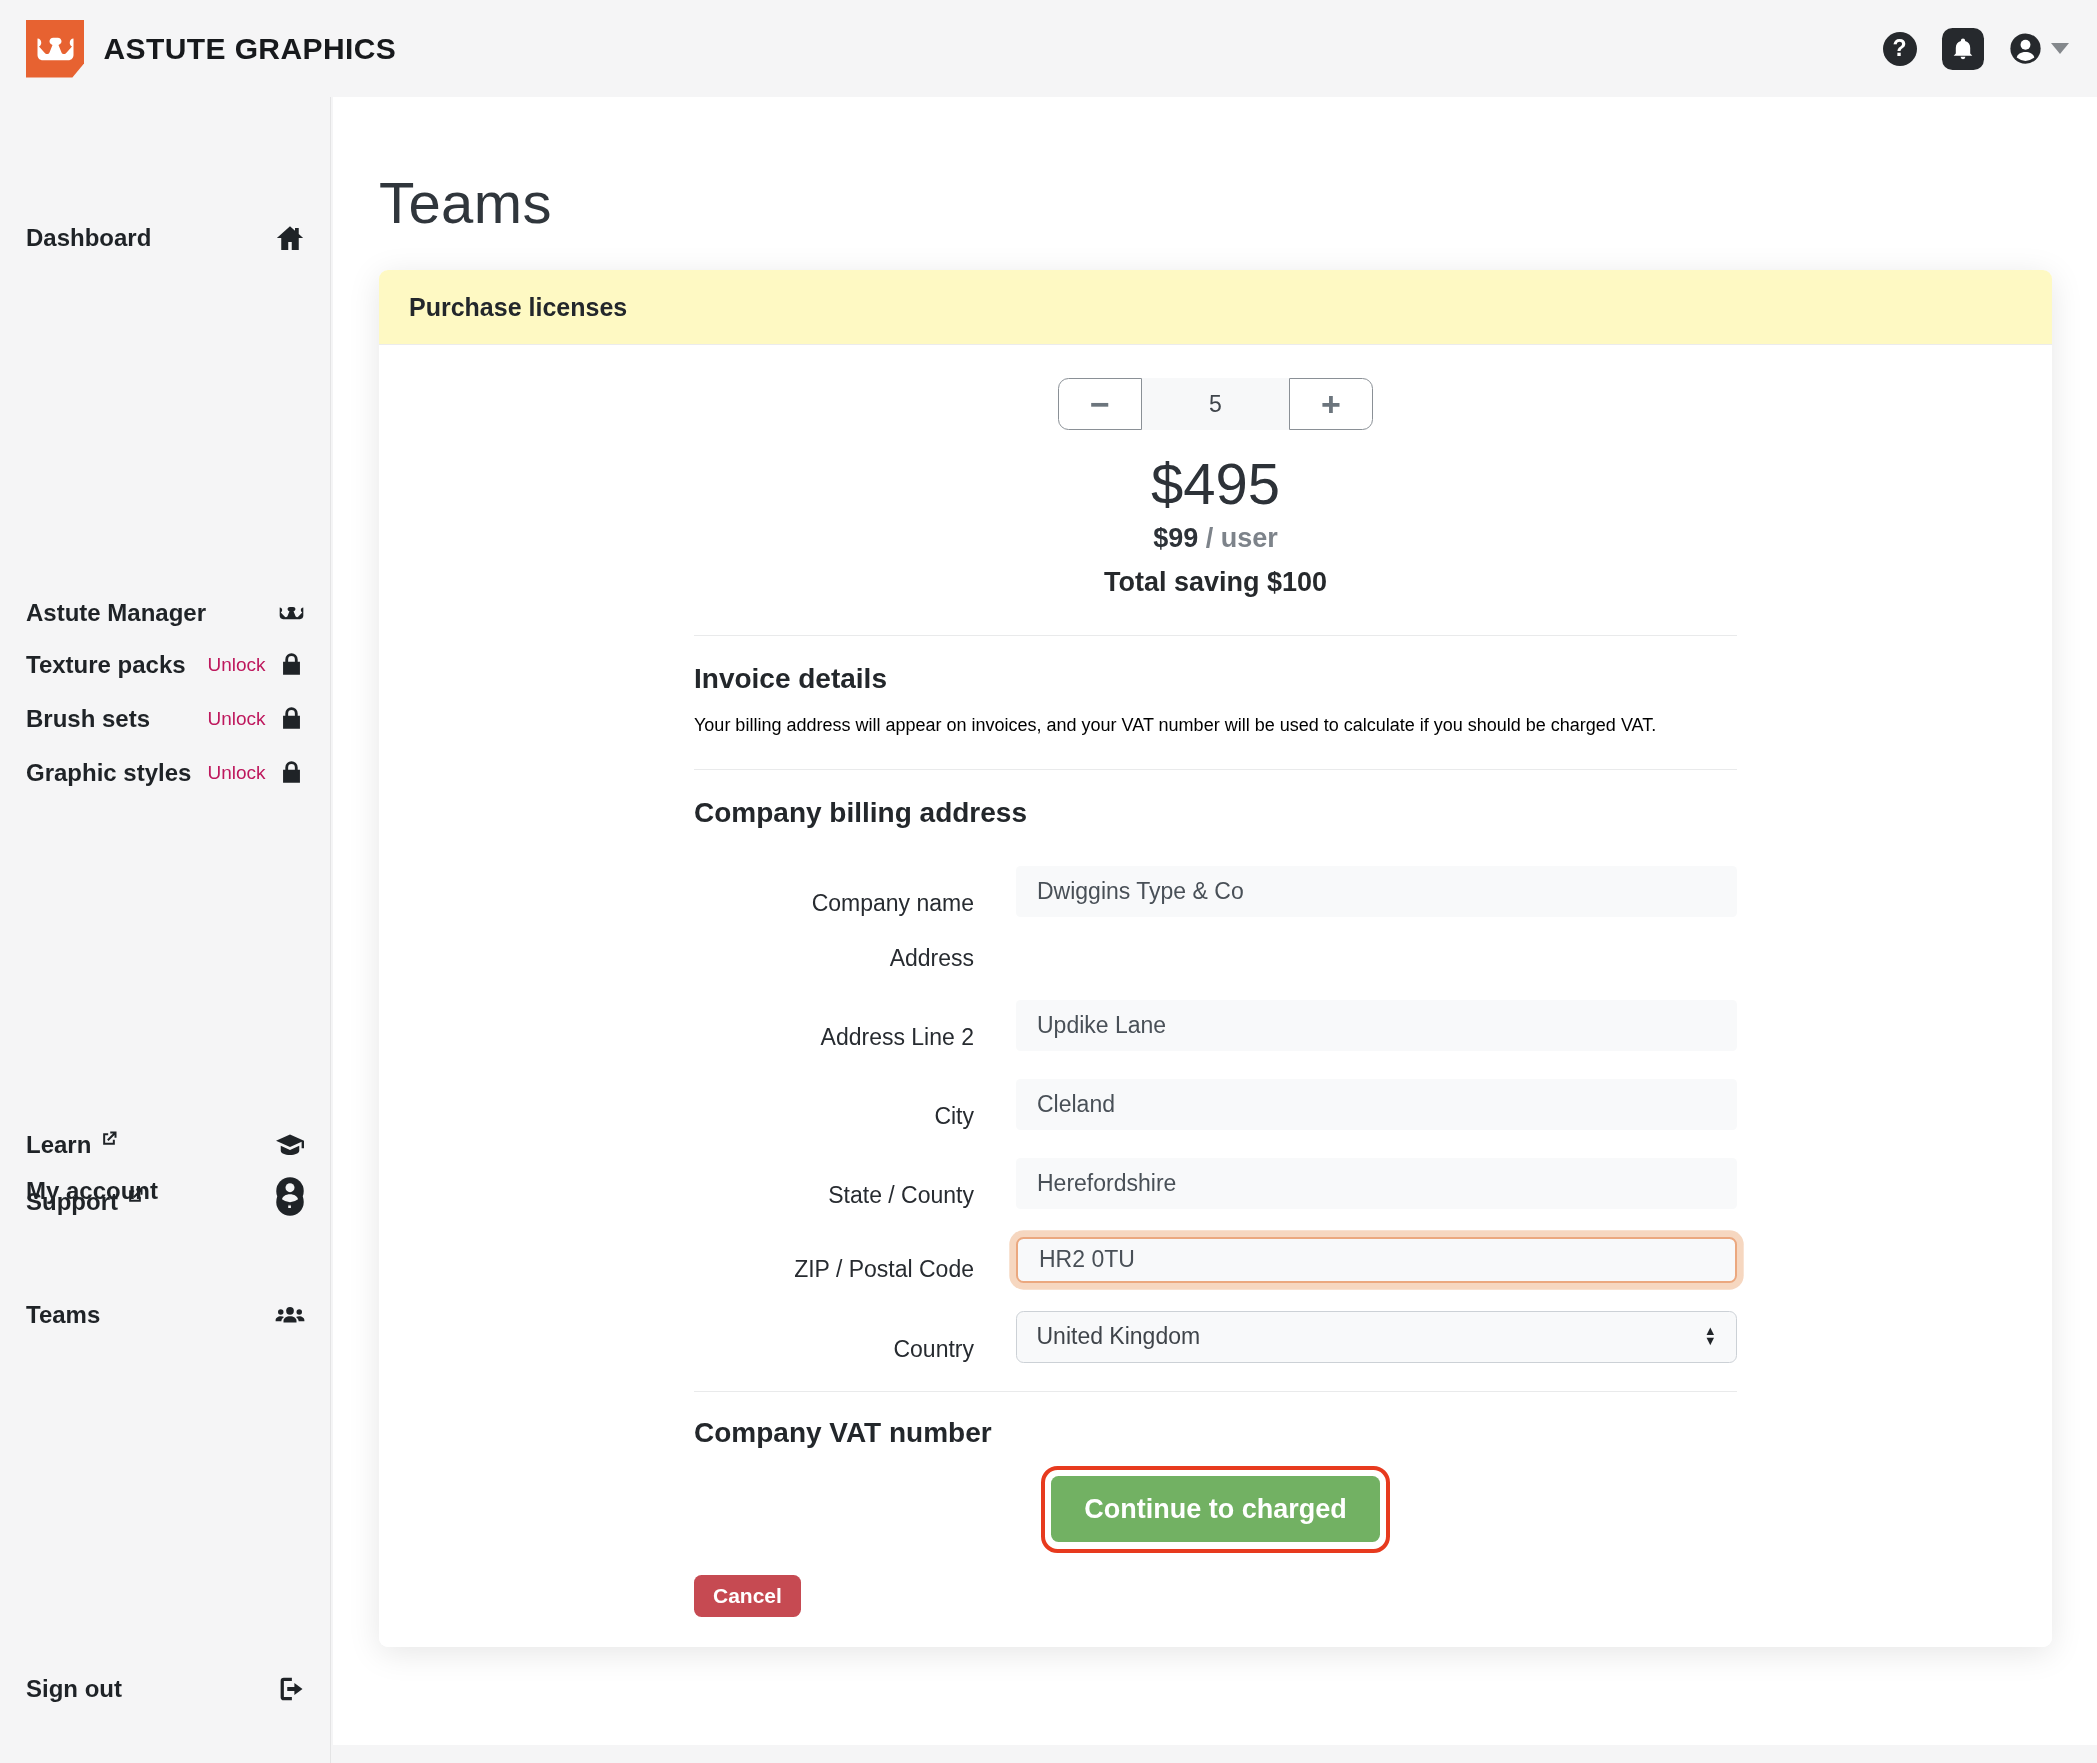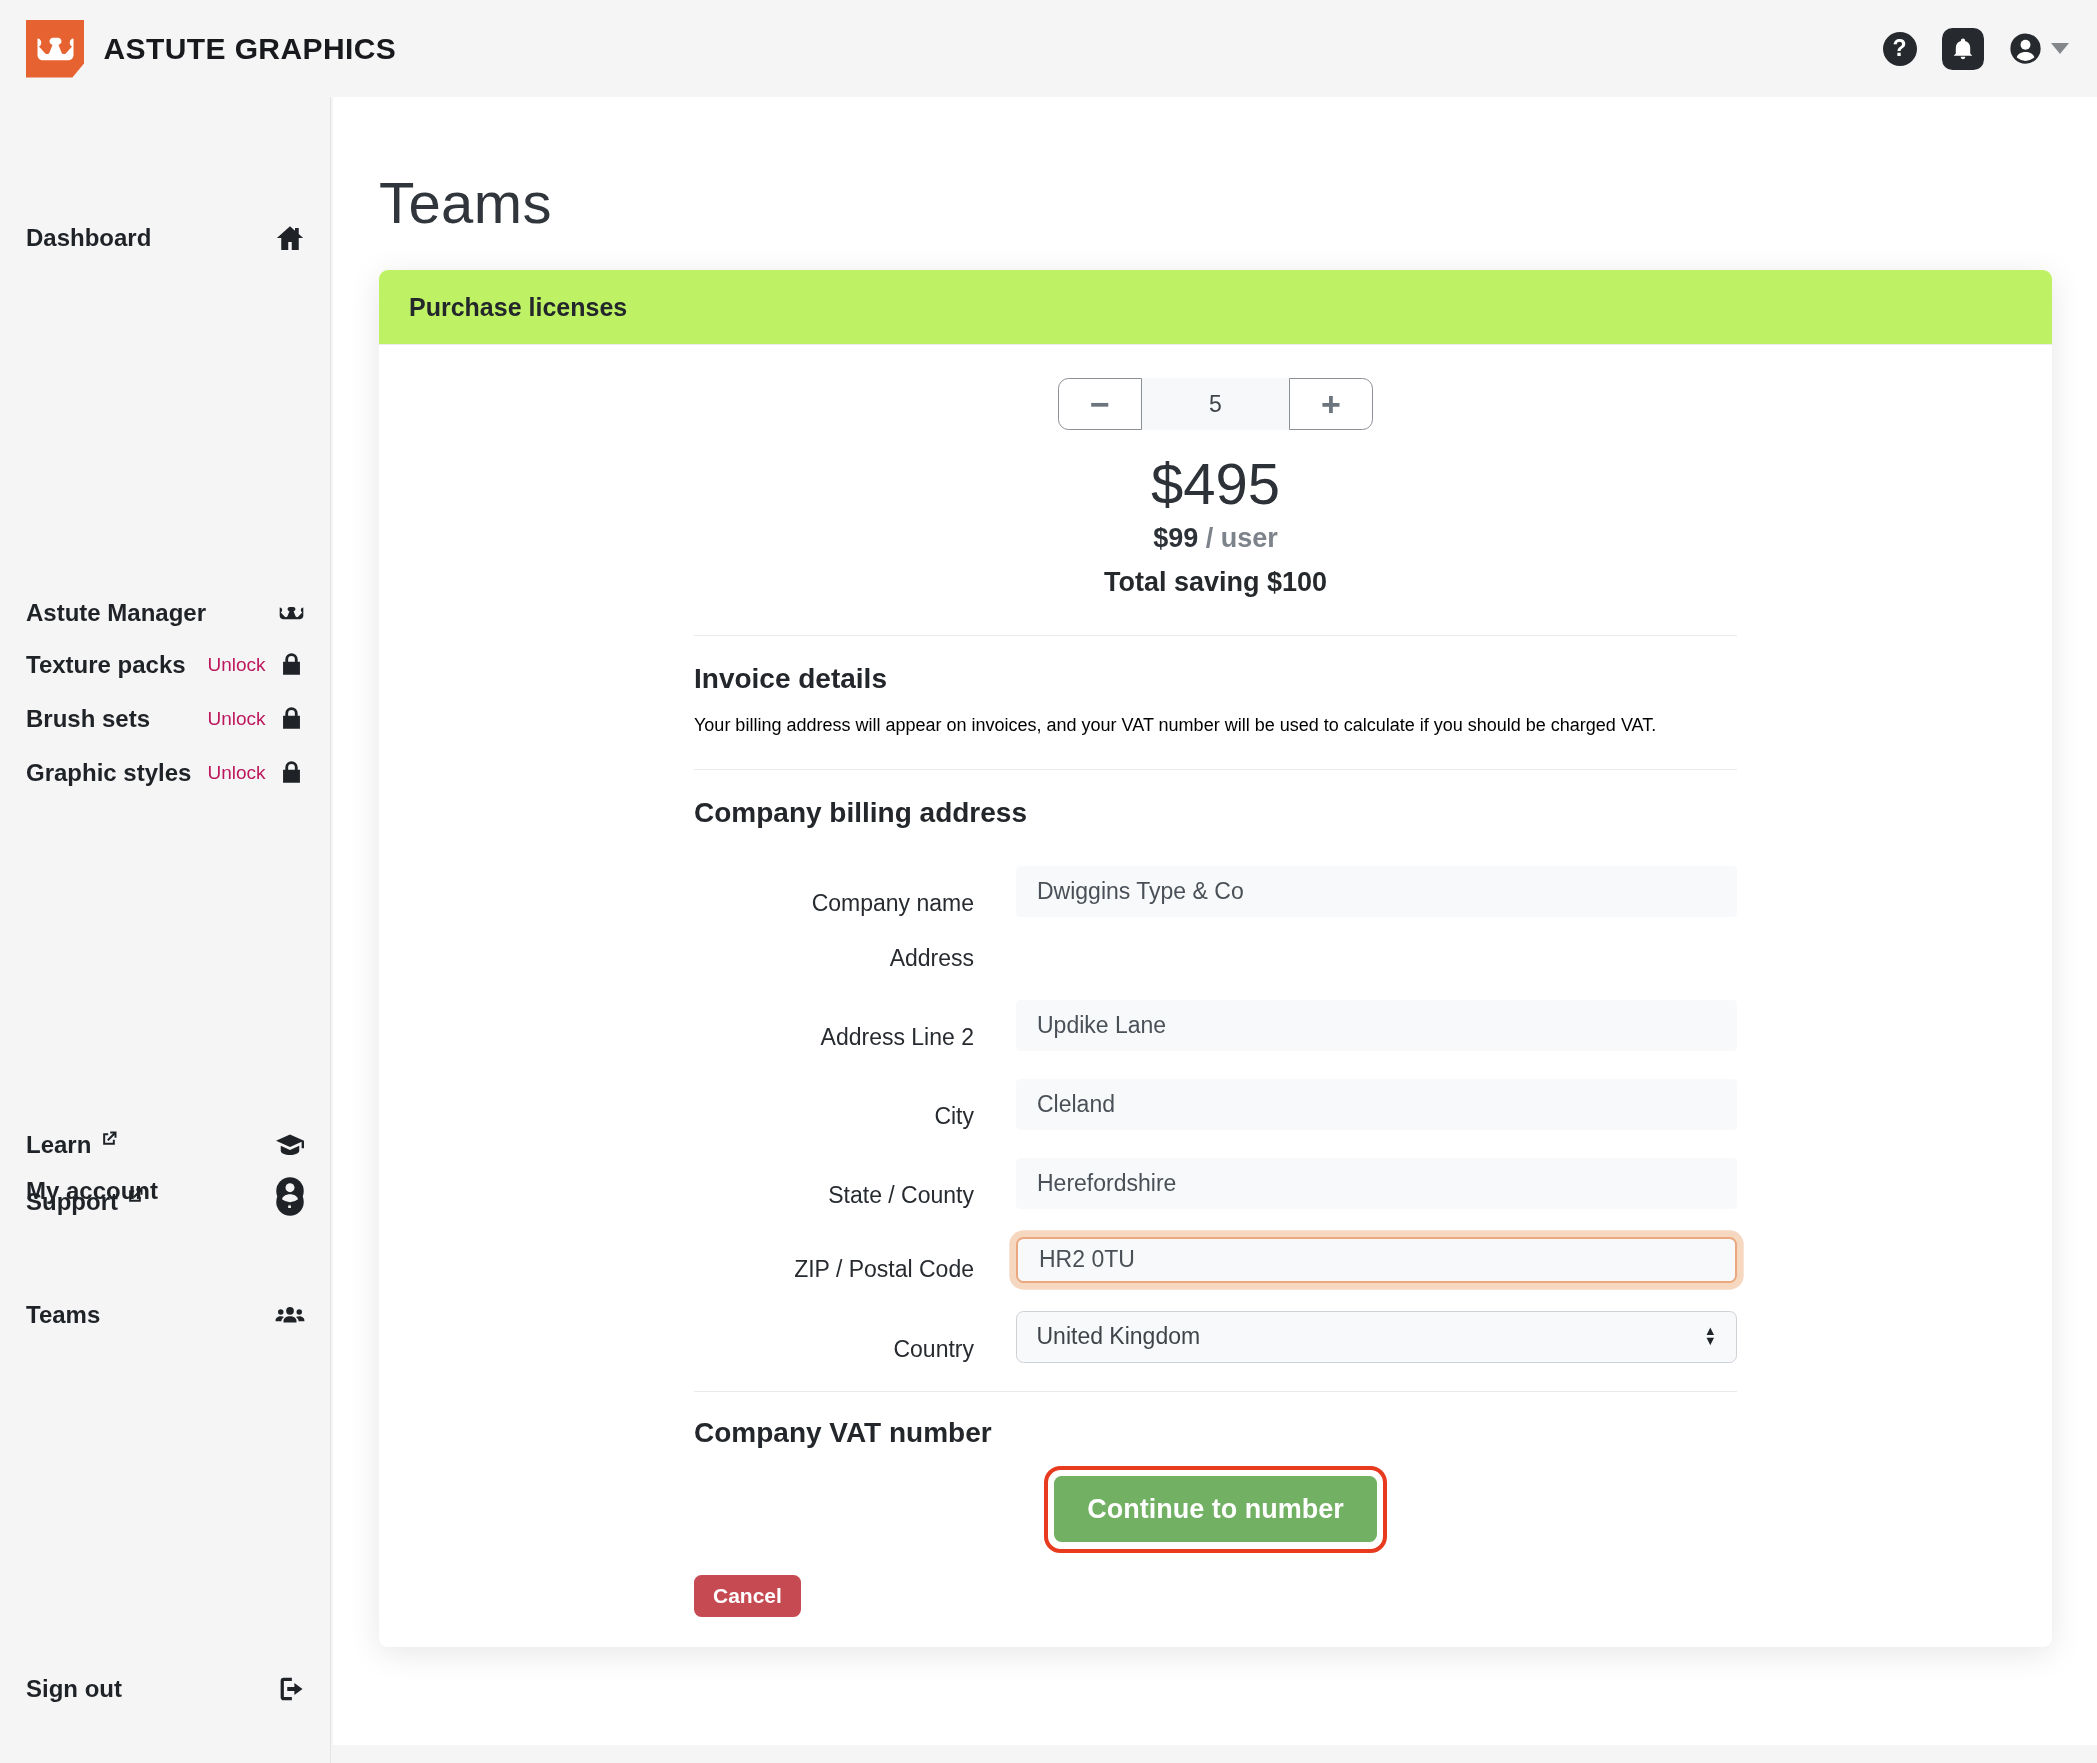--- a/index.html
+++ b/index.html
@@ -71,21 +71,21 @@
     font-size: 58px; font-weight: 200; color: #30363c; letter-spacing: 0.4px;
   }
 
   .card {
     margin: 34px 0 0 46px; width: 1673px;
     background: #fff; border-radius: 9px;
     box-shadow: 0 6px 33px rgba(0,0,0,0.10);
     overflow: hidden;
   }
   .card-header {
-    height: 75px; background: #bef264; border-bottom: 0.7px solid #ececec;
+    height: 75px; background: #fef9c3; border-bottom: 0.7px solid #ececec;
     display: flex; align-items: center; padding: 0 30px;
     font-size: 25px; font-weight: 700; color: #23272b;
   }
   .card-body { padding: 33px 315px 30px 315px; background: #fff; }
 
   
   .stepper { width: 315px; height: 52px; margin: 0 auto; display: flex; }
   .step-btn {
     width: 84px; background: #fff; border: 1.5px solid #8a9096;
     color: #6c757d; font-size: 34px; font-weight: 700; line-height: 1;
@@ -392,20 +392,20 @@
           </div>
         </div>
       </div>
 
       <hr class="divider" style="margin-top:25.5px">
 
       <h2 class="section-heading" style="margin-top:25.5px">Company VAT number</h2>
 
 
       <div class="continue-outline">
-        <button class="btn-continue">Continue to number</button>
+        <button class="btn-continue">Continue to charged</button>
       </div>
 
       <button class="btn-cancel">Cancel</button>
     </div>
   </section>
 </main>
 
 
 </body></html>

